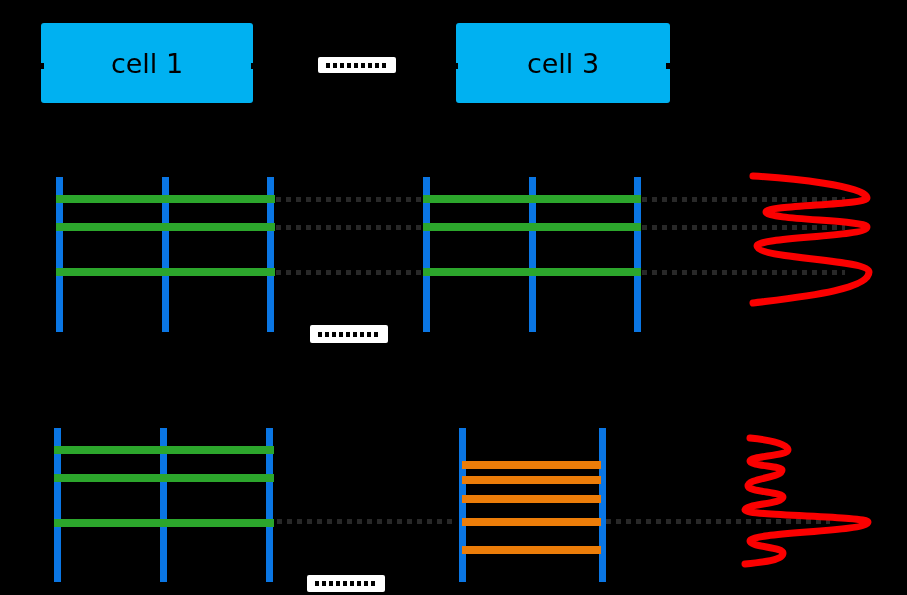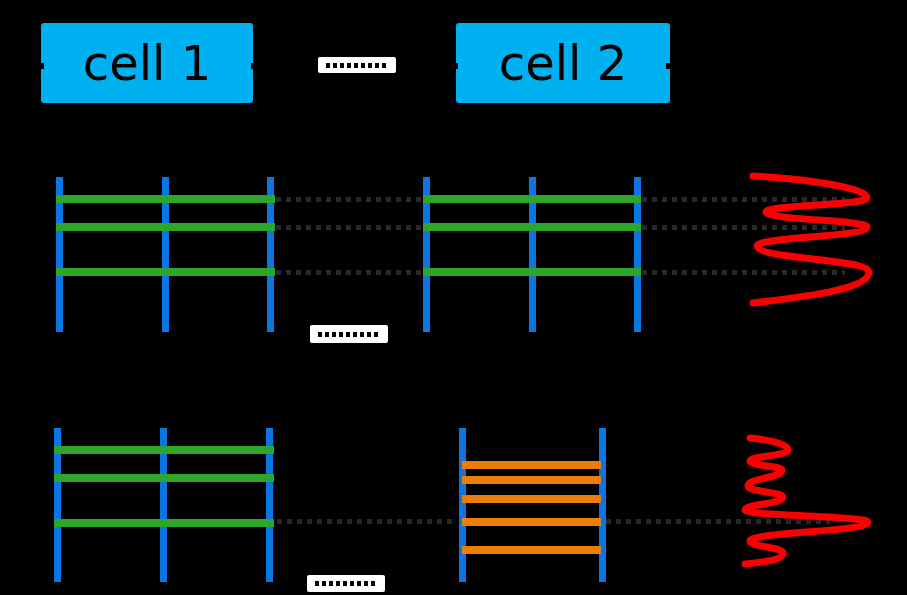--- a/index.html
+++ b/index.html
@@ -4,21 +4,21 @@
 <style>
   html,body{margin:0;padding:0;background:#000;}
   .figure{
     position:relative;width:907px;height:595px;overflow:hidden;
     font-family:"DejaVu Sans","Liberation Sans",sans-serif;
   }
   .cell-box{
     position:absolute;background:var(--cell-fill);border-radius:3px;
     display:flex;align-items:center;justify-content:center;z-index:1;
   }
-  .cell-label{font-size:48px;color:var(--label-text);line-height:1;}
+  .cell-label{font-size:27px;color:var(--label-text);line-height:1;}
   .ellipsis-box{
     position:absolute;background:var(--ellipsis-bg);border-radius:2px;
     display:flex;align-items:center;justify-content:center;z-index:1;
   }
   .ellipsis-dots{
     width:62px;height:5px;
     background:repeating-linear-gradient(90deg,var(--ellipsis-dot) 0 4px,transparent 4px 7px);
   }
   .well-wall{position:absolute;background:var(--wall);}
   .level-line{position:absolute;}
@@ -37,21 +37,21 @@
 
   <div class="cell-box" style="left:41px;top:23px;width:212px;height:80px">
     <span class="cell-label">cell 1</span>
   </div>
 
   <div class="ellipsis-box" style="left:318px;top:57px;width:78px;height:16px">
     <div class="ellipsis-dots"></div>
   </div>
 
   <div class="cell-box" style="left:456px;top:23px;width:214px;height:80px">
-    <span class="cell-label">cell 2</span>
+    <span class="cell-label">cell 3</span>
   </div>
 
   <div class="ellipsis-box" style="left:310px;top:325px;width:78px;height:18px">
     <div class="ellipsis-dots"></div>
   </div>
 
   <div class="ellipsis-box" style="left:307px;top:575px;width:78px;height:17px">
     <div class="ellipsis-dots"></div>
   </div>
 

